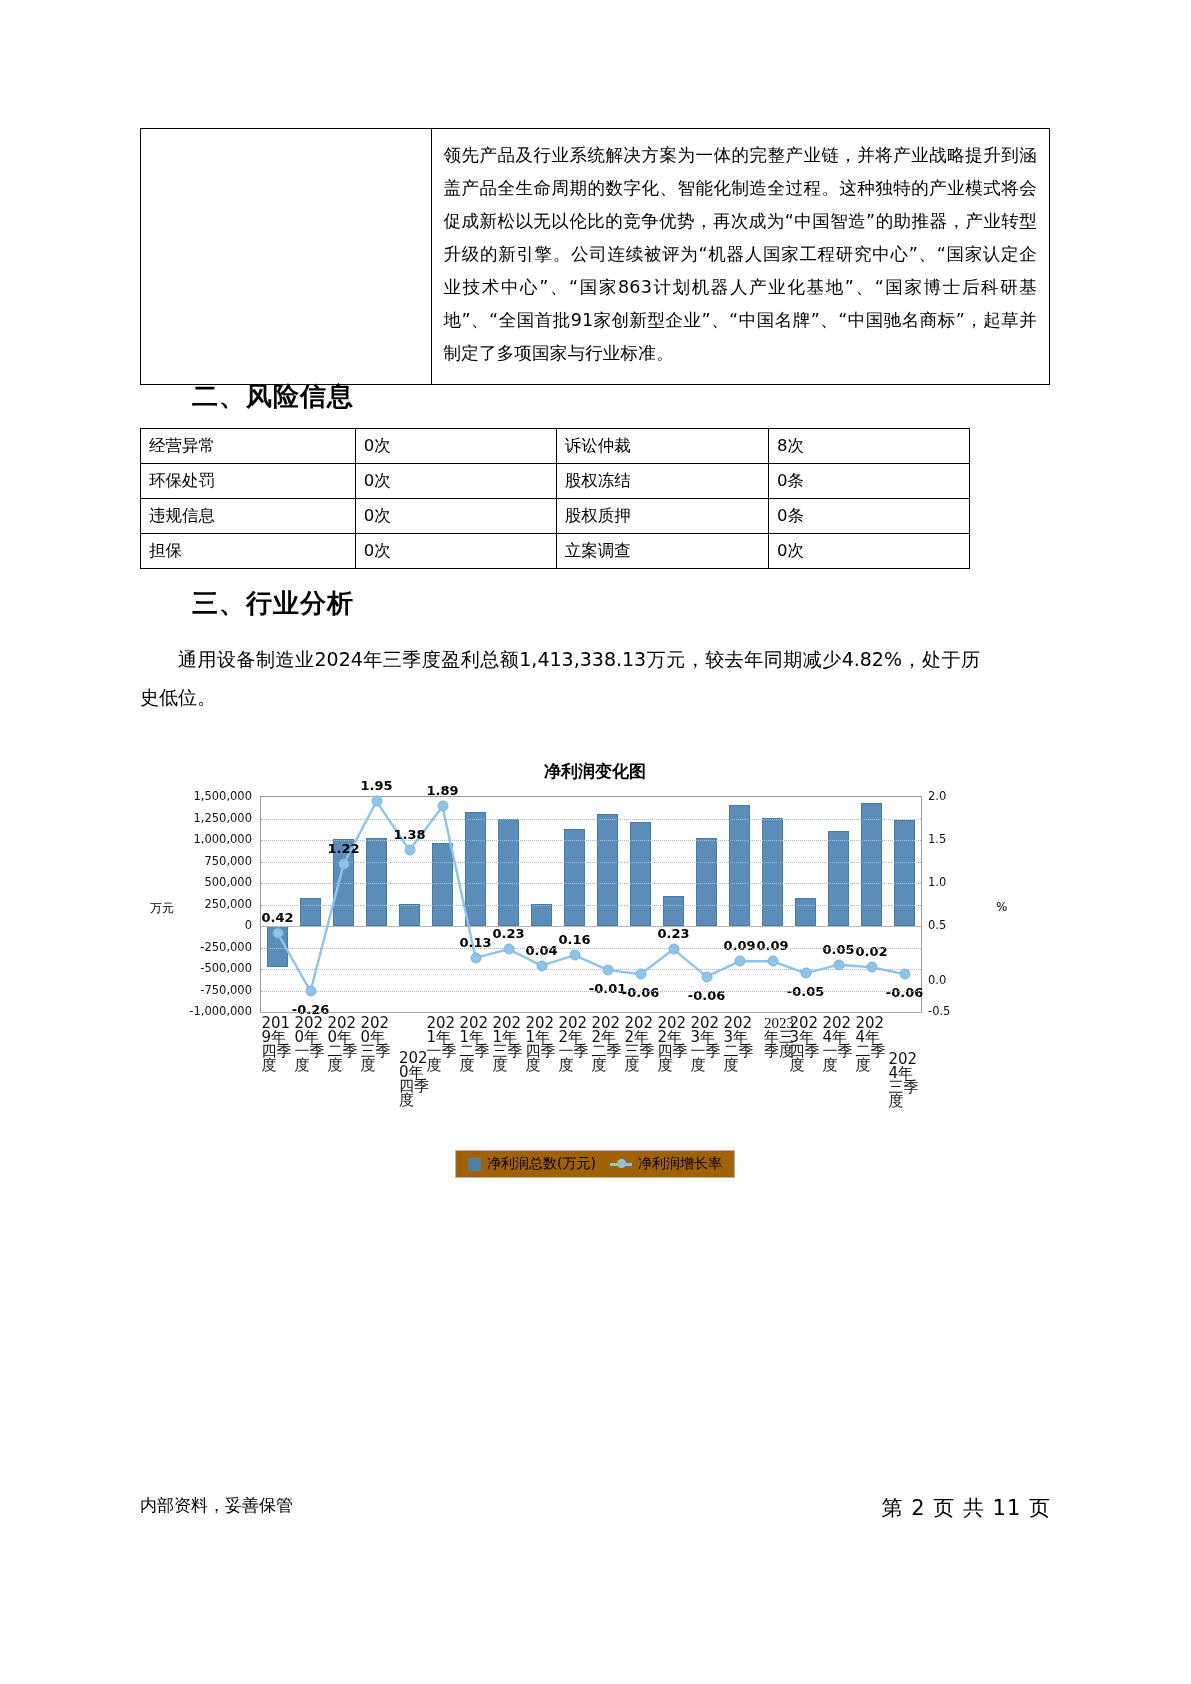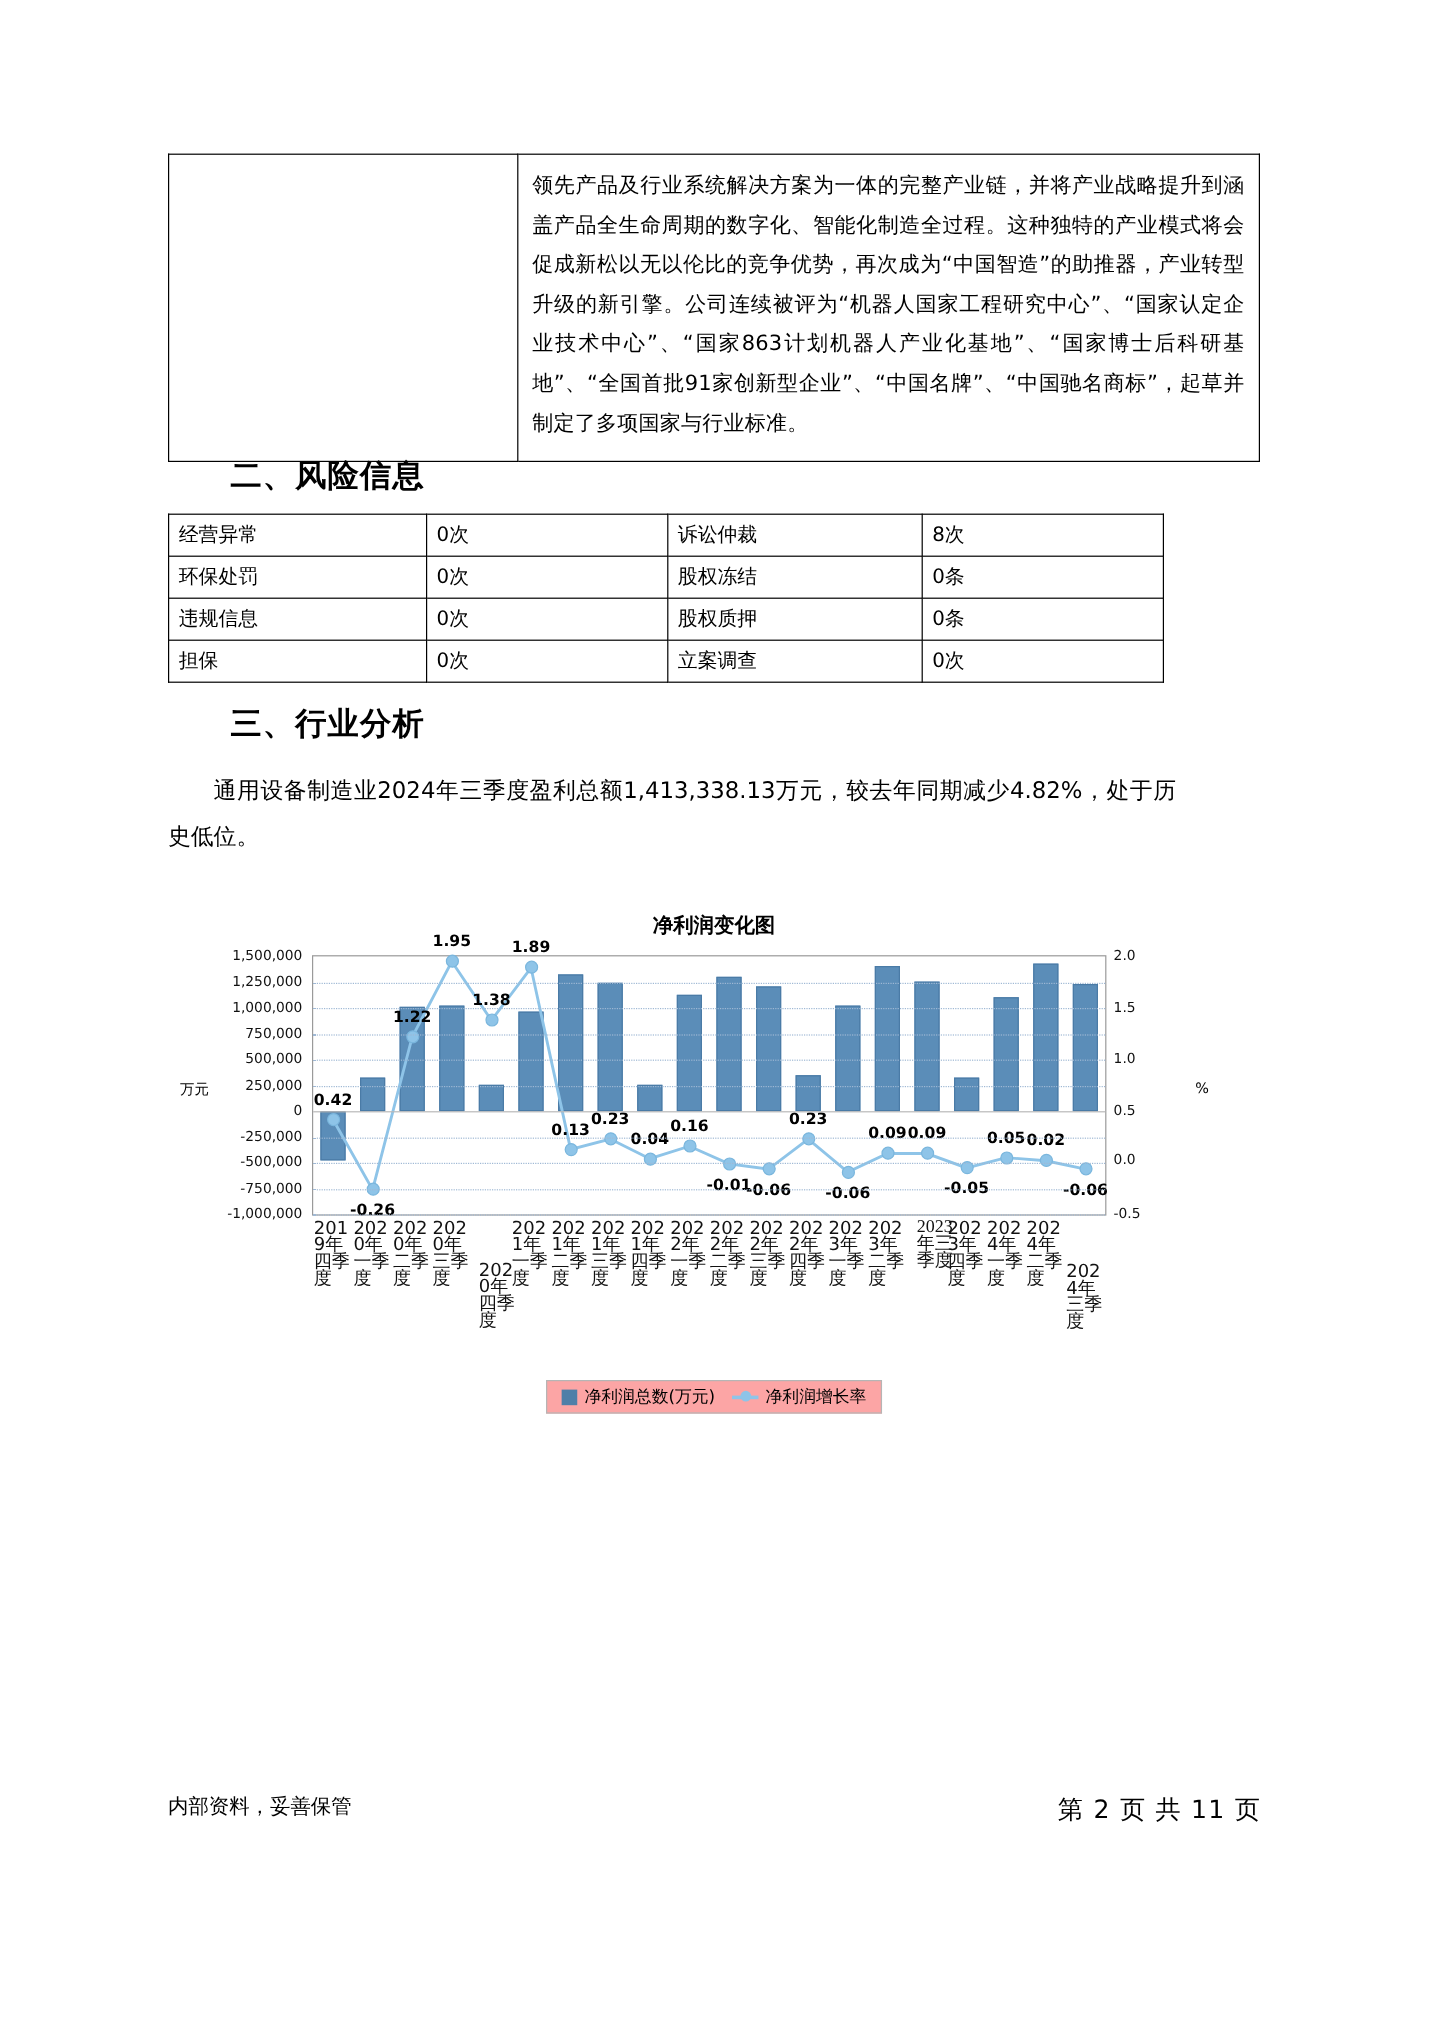--- a/index.html
+++ b/index.html
@@ -152,21 +152,21 @@
   svg.lineoverlay { position:absolute; left:0; top:0; overflow:visible; }
 
   .legend {
     position:absolute; left:50%; top:390px;
     transform:translateX(-50%);
     display:flex; align-items:center; gap:14px;
     border:1px solid #b5b5b5;
     padding:4px 12px;
     font-family:"DejaVu Sans", sans-serif;
     font-size:14px;
-    background:#fca5a5;
+    background:#a16207;
   }
   .legend .item { display:flex; align-items:center; gap:6px; }
   .swatch-bar { width:13px; height:13px; background:#4f7fa8; display:inline-block; }
   .swatch-line { width:22px; height:3px; background:#8ec4e8; display:inline-block; position:relative; }
   .swatch-line::after {
     content:""; position:absolute; left:7px; top:-3.5px;
     width:9px; height:9px; border-radius:50%;
     background:#8ec4e8;
   }
 
@@ -251,21 +251,21 @@
         <div class="ytick" style="top: 150.5px;">-250,000</div>
         <div class="ytick" style="top: 172px;">-500,000</div>
         <div class="ytick" style="top: 193.5px;">-750,000</div>
         <div class="ytick" style="top: 215px;">-1,000,000</div>
       </div>
     <div class="ylabels-right" id="yright">
         <div class="ytick-r" style="top: 0px;">2.0</div>
         <div class="ytick-r" style="top: 43px;">1.5</div>
         <div class="ytick-r" style="top: 86px;">1.0</div>
         <div class="ytick-r" style="top: 129px;">0.5</div>
-        <div class="ytick-r" style="top: 170px;">0.0</div>
+        <div class="ytick-r" style="top: 184px;">0.0</div>
         <div class="ytick-r" style="top: 215px;">-0.5</div>
       </div>
 
     <div class="plot-area" id="plot">
       <div class="bars" id="bars">
           <div class="bar" style="left: 6.27px; width: 20.46px; top: 129px; height: 41.28px;"></div>
           <div class="bar" style="left: 39.27px; width: 20.46px; top: 100.62px; height: 28.38px;"></div>
           <div class="bar" style="left: 72.27px; width: 20.46px; top: 42.14px; height: 86.86px;"></div>
           <div class="bar" style="left: 105.27px; width: 20.46px; top: 41.28px; height: 87.72px;"></div>
           <div class="bar" style="left: 138.27px; width: 20.46px; top: 106.64px; height: 22.36px;"></div>

